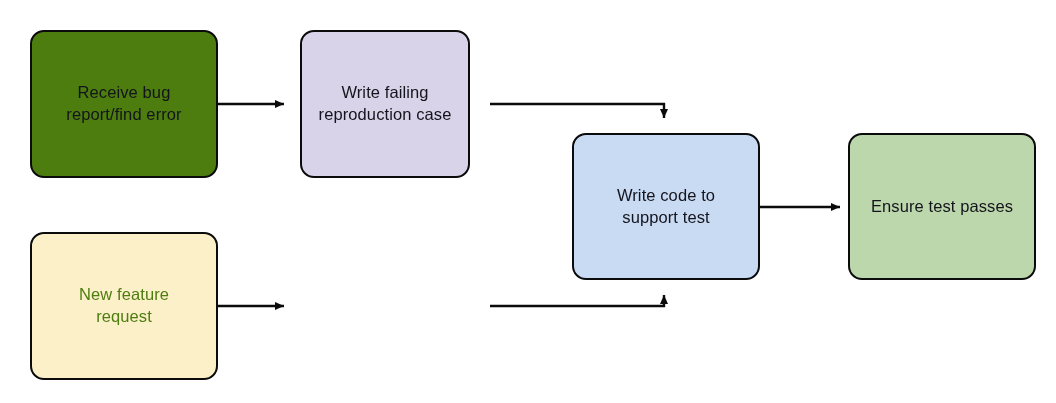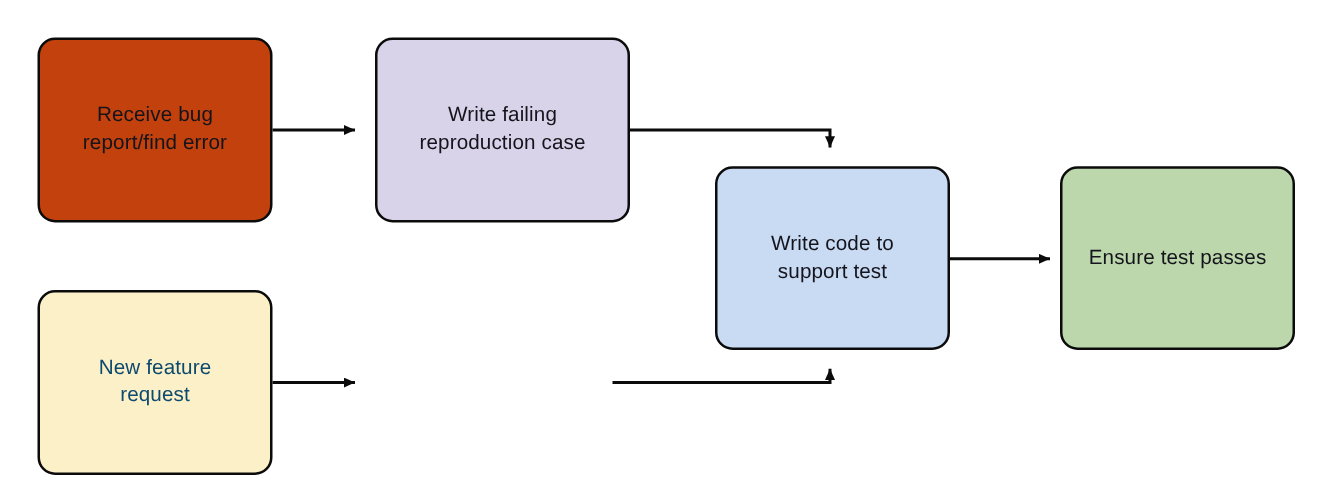--- a/index.html
+++ b/index.html
@@ -74,32 +74,32 @@
 
     <g>
       <path d="M 490 306 L 664 306 L 664 295" fill="none" stroke="#0b0b0b" stroke-width="2.4" marker-end="url(#arrow-right)"></path>
     </g>
 
     <g>
       <path d="M 760 207 L 840 207" fill="none" stroke="#0b0b0b" stroke-width="2.4" marker-end="url(#arrow-right)"></path>
     </g>
   </svg>
 
-  <div class="node" style="left: 30px; top: 30px; width: 188px; height: 148px; background: #c2410c; border-color: rgb(11, 11, 11);">
+  <div class="node" style="left: 30px; top: 30px; width: 188px; height: 148px; background: #4d7c0f; border-color: rgb(11, 11, 11);">
     <span class="node-label" style="color: rgb(20, 20, 28);">Receive bug
 report/find error</span>
   </div>
 
-  <div class="node" style="left: 300px; top: 30px; width: 204px; height: 148px; background: rgb(216, 211, 232); border-color: rgb(11, 11, 11);">
+  <div class="node" style="left: 300px; top: 30px; width: 170px; height: 148px; background: rgb(216, 211, 232); border-color: rgb(11, 11, 11);">
     <span class="node-label" style="color: rgb(20, 20, 28);">Write failing
 reproduction case</span>
   </div>
 
   <div class="node" style="left: 30px; top: 232px; width: 188px; height: 148px; background: rgb(252, 240, 201); border-color: rgb(11, 11, 11);">
-    <span class="node-label" style="color: #0c4a6e;">New feature
+    <span class="node-label" style="color: #4d7c0f;">New feature
 request</span>
   </div>
 
 
   <div class="node" style="left: 572px; top: 133px; width: 188px; height: 147px; background: rgb(201, 218, 243); border-color: rgb(11, 11, 11);">
     <span class="node-label" style="color: rgb(20, 20, 28);">Write code to
 support test</span>
   </div>
 
   <div class="node" style="left: 848px; top: 133px; width: 188px; height: 147px; background: rgb(188, 215, 171); border-color: rgb(11, 11, 11);">

